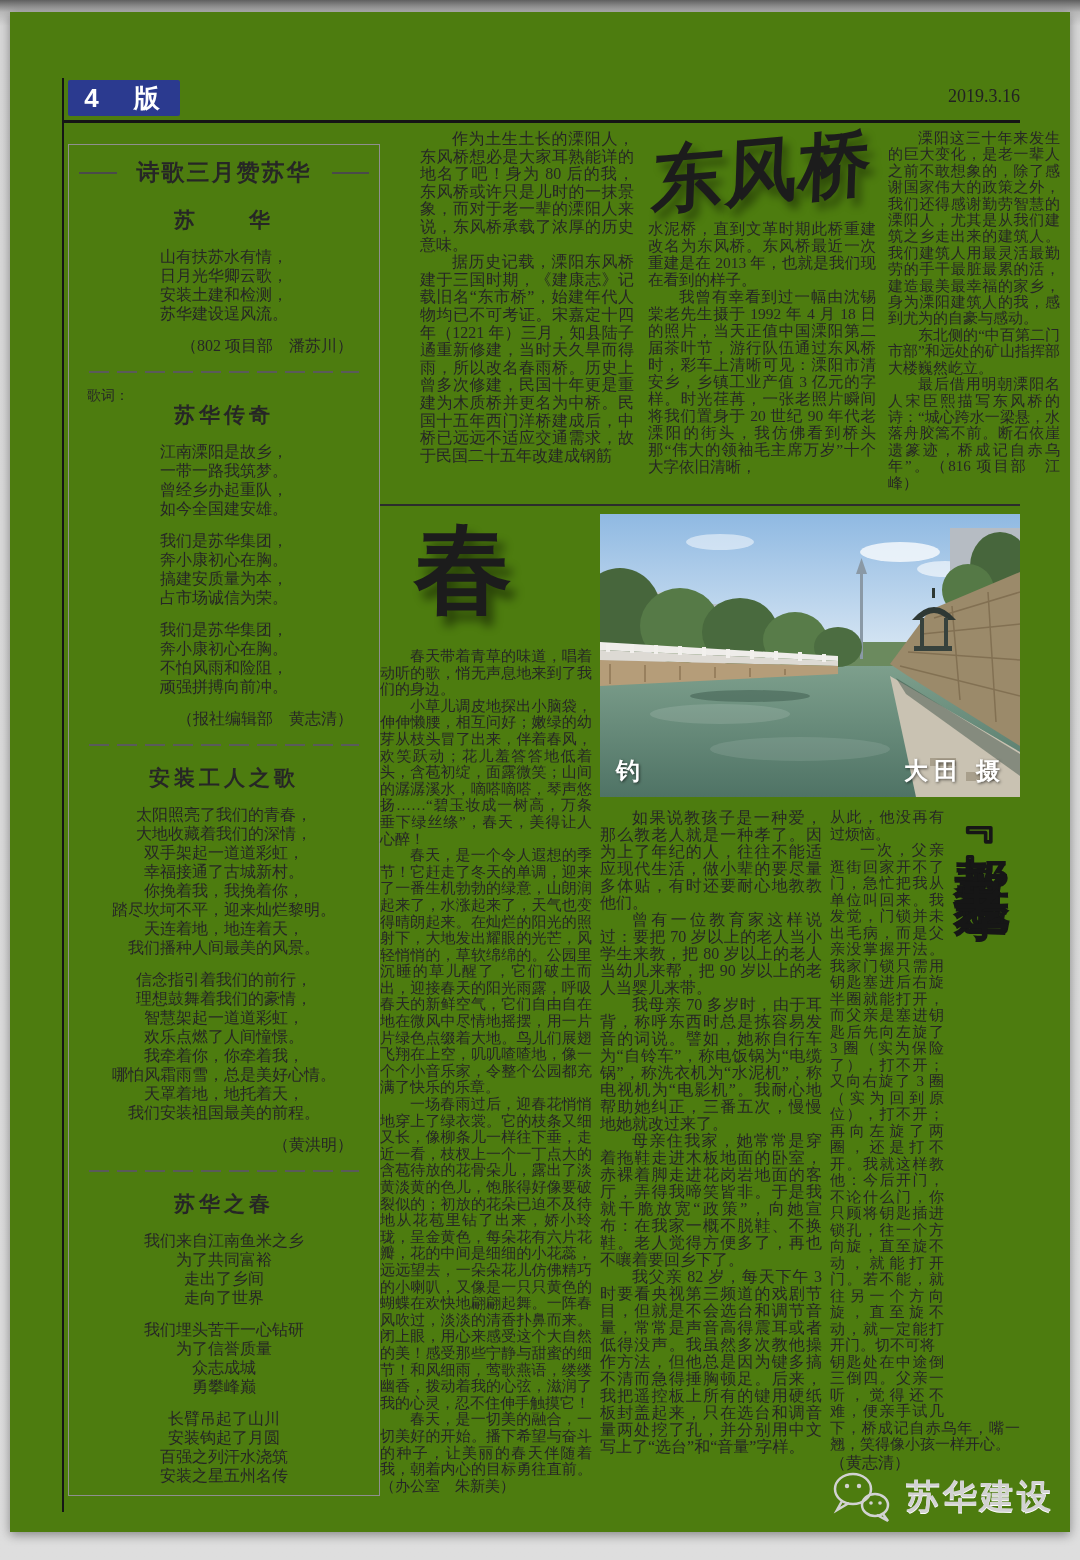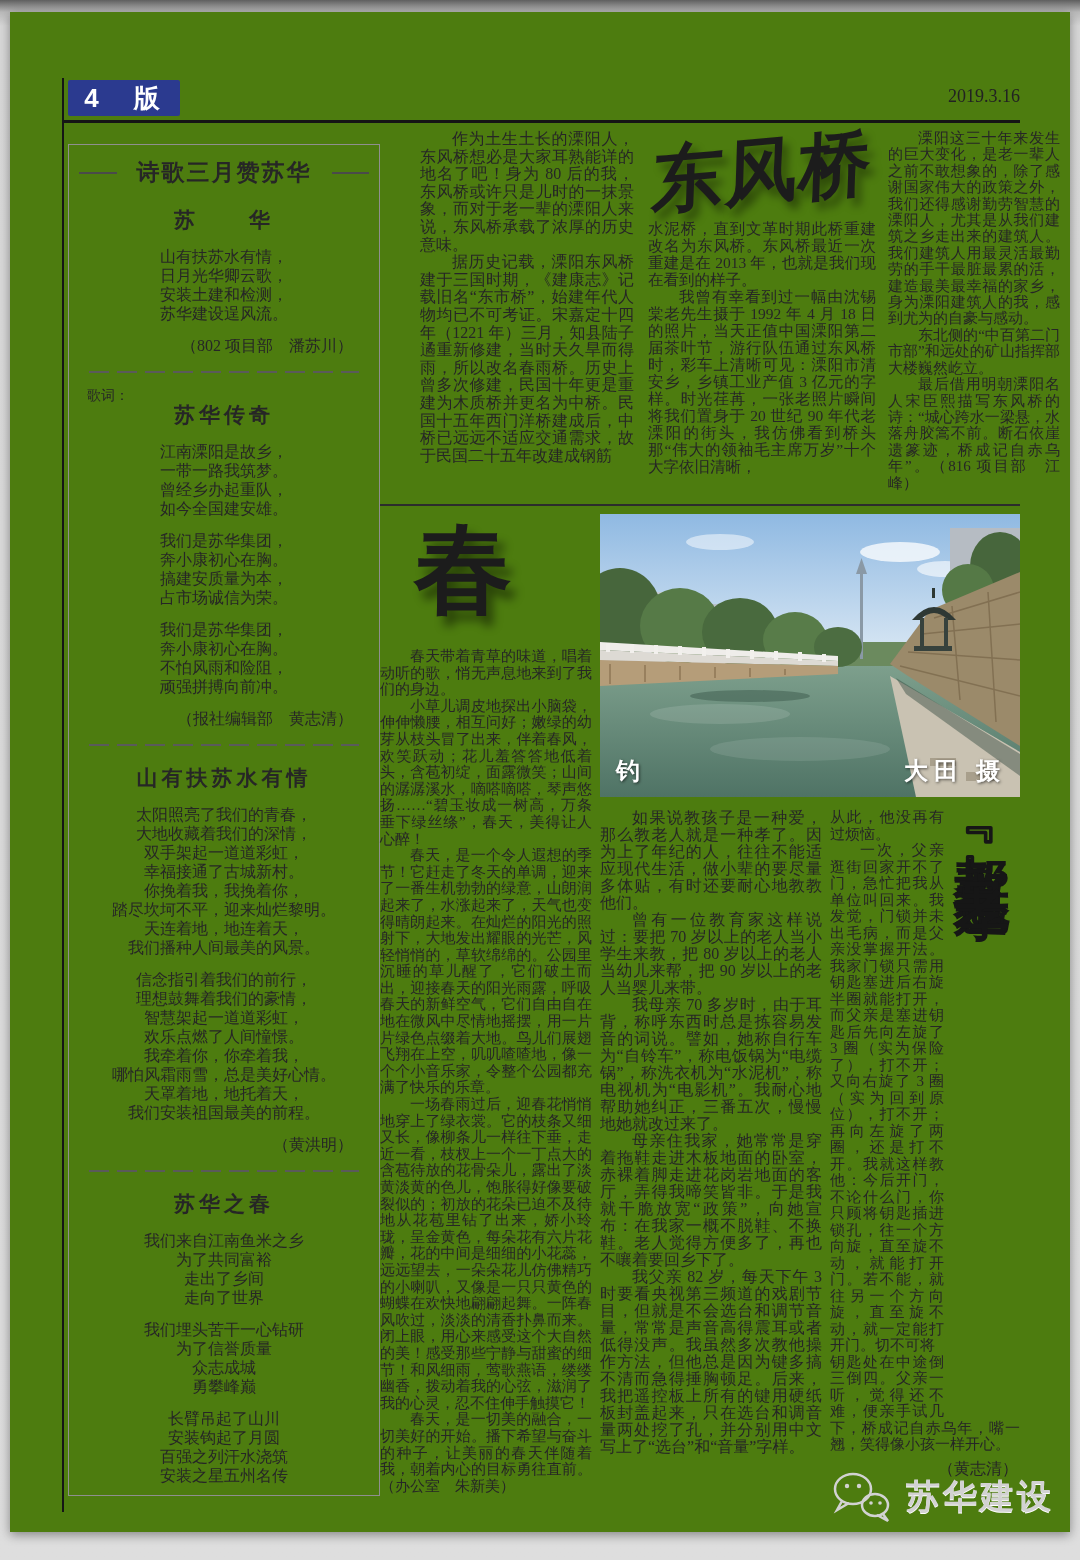--- a/index.html
+++ b/index.html
@@ -73,21 +73,21 @@
   .cap-r{right:14px;}
   
   .bangjiao{display:flex;margin-top:12px;}
   .bj-c1{width:230px;padding-right:8px;box-sizing:border-box;font-size:16px;line-height:17px;}
   .bj-right{flex:1;font-size:15px;line-height:16.5px;position:relative;}
   .bj-vtitle{
     float:right;width:76px;height:600px;writing-mode:vertical-rl;
     font-size:56px;line-height:76px;font-weight:900;letter-spacing:4px;color:#161616;
     font-family:"Liberation Sans","DejaVu Sans",sans-serif;text-align:left;
   }
-  .bj-byline{text-align:right;font-size:16px;margin-top:8px;padding-right:2px;}
+  .bj-byline{text-align:left;font-size:16px;margin-top:2px;padding-right:2px;}
   
   .watermark{
     position:absolute;right:16px;bottom:8px;display:flex;align-items:center;gap:10px;
     color:#d2d2d2;font-size:34px;font-weight:bold;letter-spacing:3px;
     font-family:"Liberation Sans","DejaVu Sans",sans-serif;text-shadow:0 1px 0 #fff;margin-top:28px;
   }
 </style>
 </head>
 <body>
 
@@ -128,21 +128,21 @@
 占市场诚信为荣。</div>
       <div class="stanza">我们是苏华集团，
 奔小康初心在胸。
 不怕风雨和险阻，
 顽强拼搏向前冲。</div>
       <div class="poem-byline">（报社编辑部　黄志清）</div>
     </div>
     <div class="dash-sep"></div>
 
     <div>
-      <div class="poem-title">山有扶苏水有情</div>
+      <div class="poem-title">安装工人之歌</div>
       <div class="stanza">太阳照亮了我们的青春，
 大地收藏着我们的深情，
 双手架起一道道彩虹，
 幸福接通了古城新村。
 你挽着我，我挽着你，
 踏尽坎坷不平，迎来灿烂黎明。
 天连着地，地连着天，
 我们播种人间最美的风景。</div>
       <div class="stanza">信念指引着我们的前行，
 理想鼓舞着我们的豪情，

